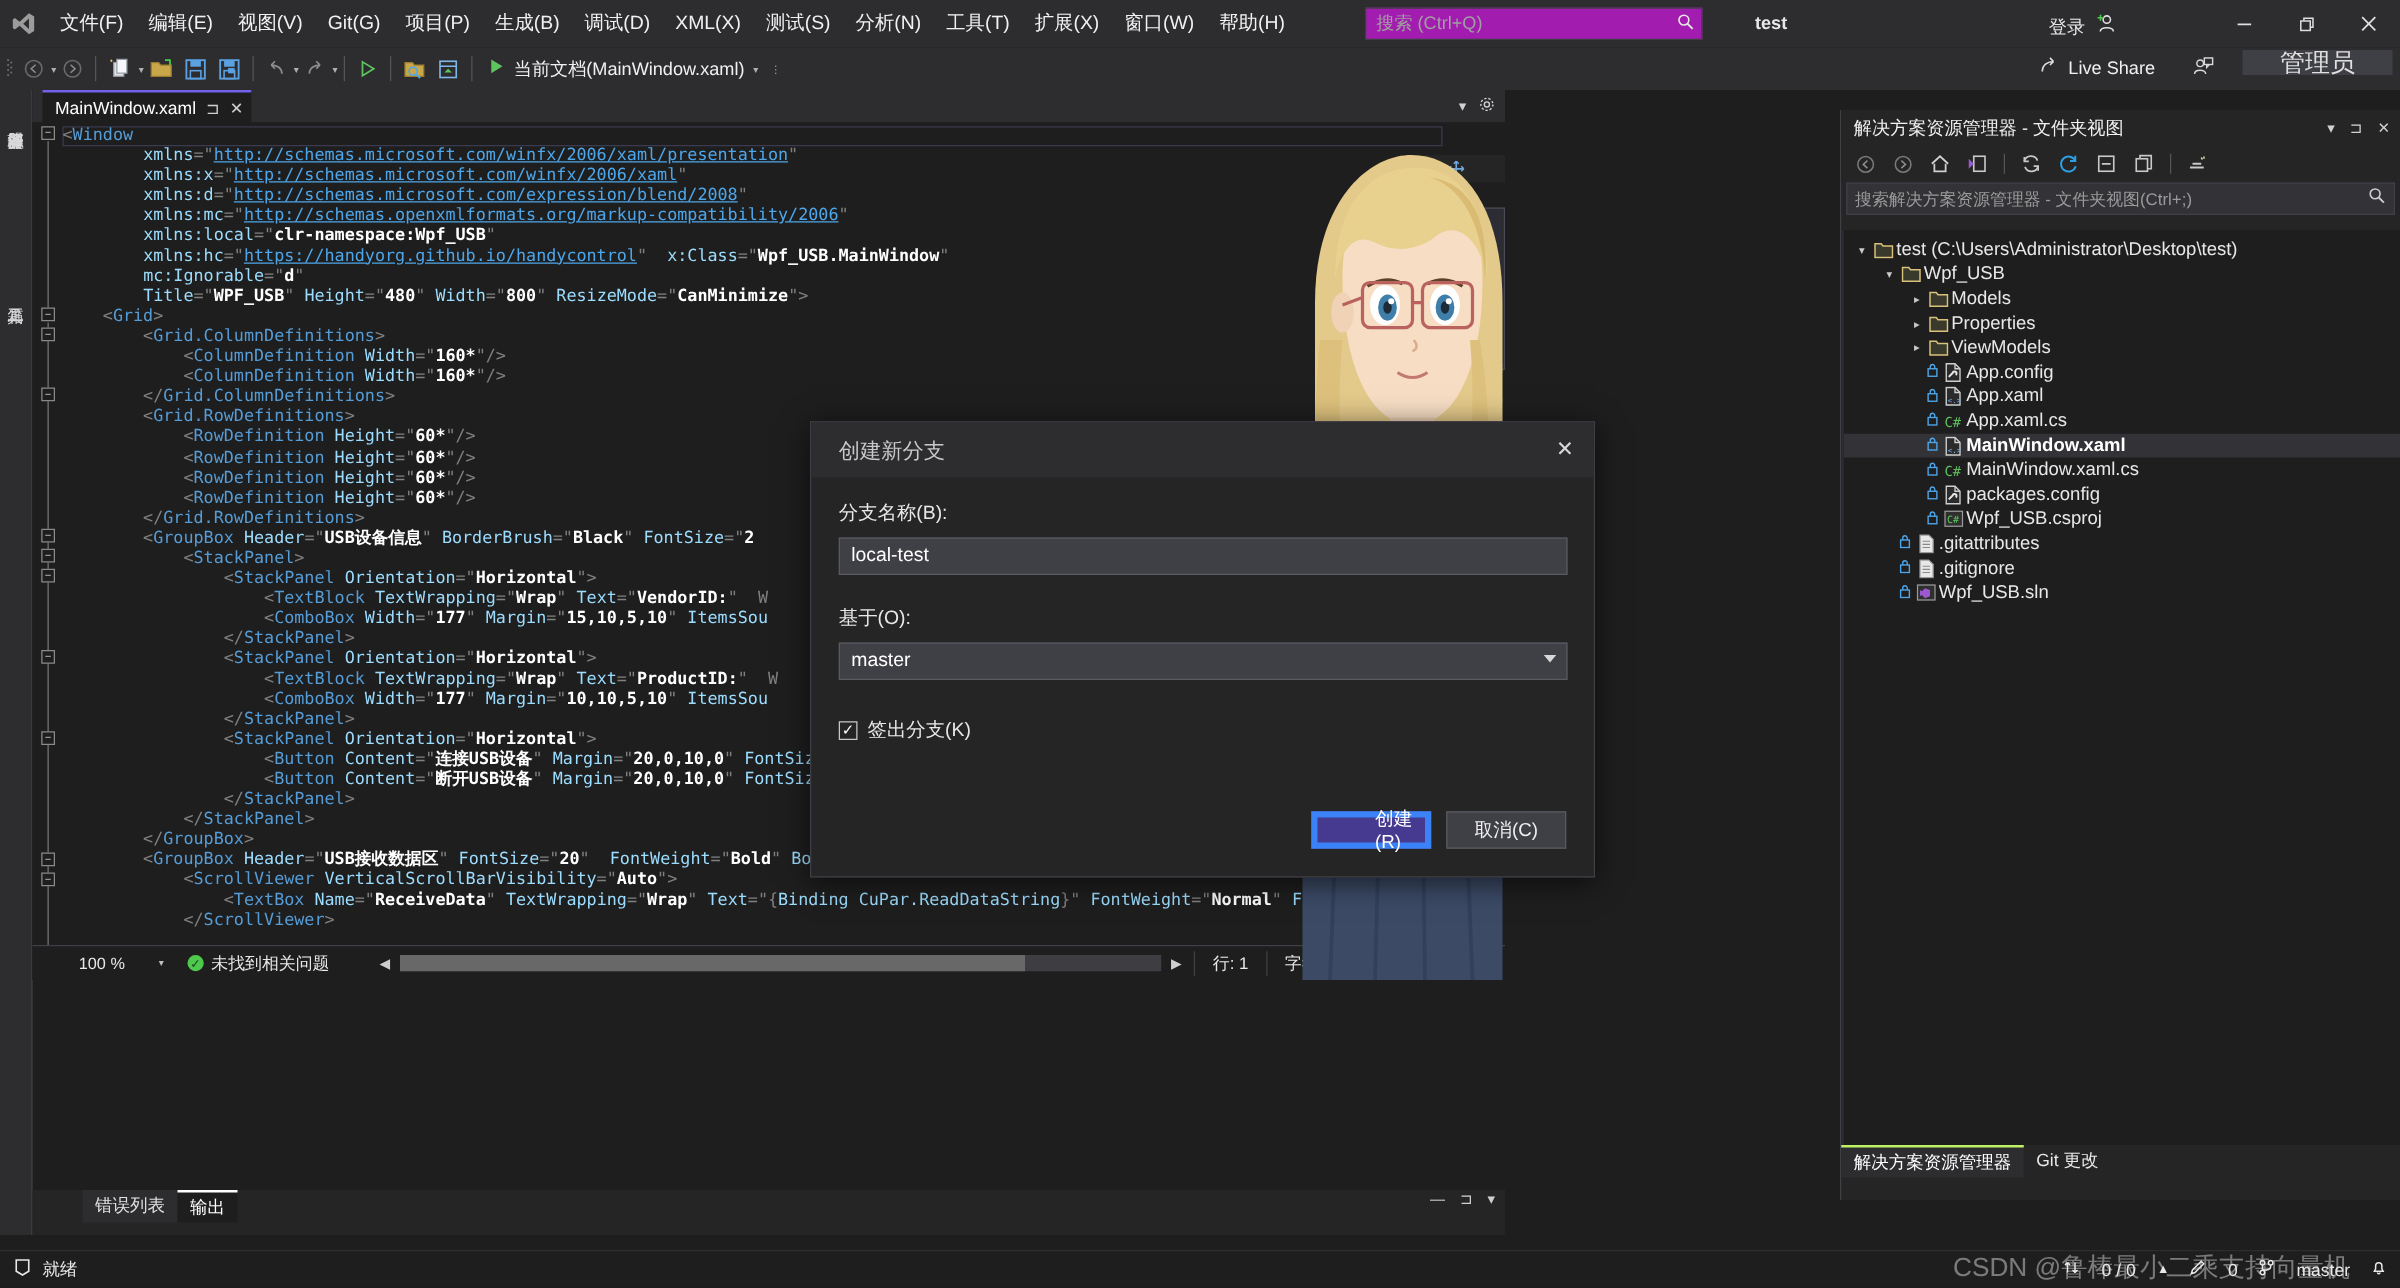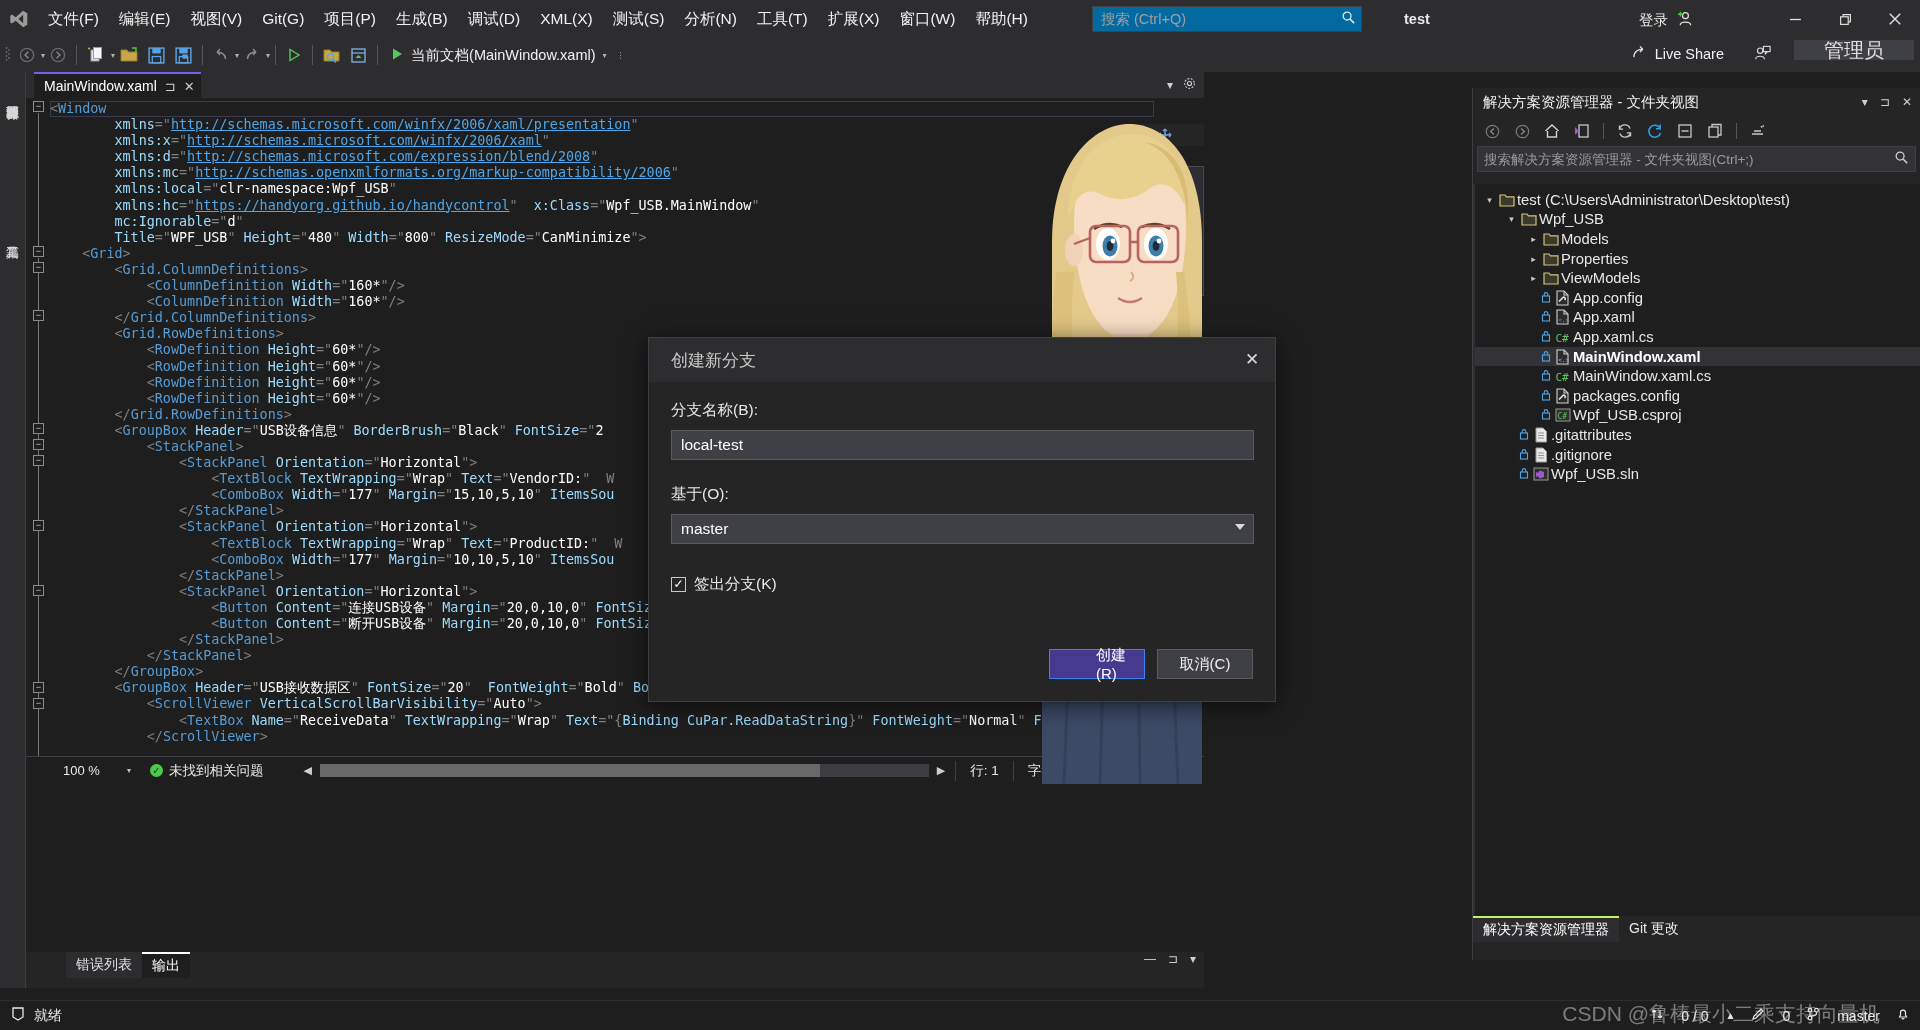--- a/index.html
+++ b/index.html
@@ -18,21 +18,21 @@
     background: #2d2d30; display: flex; align-items: center;
   }
   .vs-logo { width: 38px; height: 38px; display: flex; align-items: center; justify-content: center; }
   .menu-list { display: flex; align-items: center; height: 38px; }
   .menu-item {
     padding: 0 10px; height: 38px; line-height: 38px; font-size: 15.5px; color: #f1f1f1;
     white-space: nowrap; cursor: default;
   }
   .search-box {
     position: absolute; left: 1092px; top: 6px; width: 270px; height: 26px;
-    background: #0369a1; border: 1px solid #3f3f46; display: flex; align-items: center;
+    background: #a21caf; border: 1px solid #3f3f46; display: flex; align-items: center;
   }
   .search-box input {
     flex: 1; background: transparent; border: 0; outline: 0;
     color: #c4c4c4; font-size: 14.5px; font-family: "Liberation Sans", sans-serif; padding-left: 8px;
   }
   .search-box input::placeholder { color: #a0a0a0; }
   .search-ico { width: 26px; text-align: center; color: #e6e6e6; font-size: 15px; }
   .sln-name {
     position: absolute; left: 1404px; top: 11px; font-size: 14.5px; color: #e8e8e8; font-weight: bold;
   }
@@ -102,21 +102,21 @@
   .foldline { position: absolute; left: 12px; width: 1px; background: #777; }
   .code {
     position: absolute; left: 24px; top: 0; right: 0; bottom: 0;
     font-family: "DejaVu Sans Mono", "Liberation Mono", monospace;
     font-size: 13.4px; line-height: 16.1px; white-space: pre;
     padding-top: 3px;
   }
   .cl { height: 16.1px; }
   .k  { color: #569cd6; }          
   .at { color: #9cdcfe; }          
-  .vl { color: #ffffff; }          
+  .vl { color: #ffffff; font-weight: bold; }          
   .pn { color: #808080; }          
   .lk { color: #4ea6ea; text-decoration: underline; }
   .curline { position: absolute; left: 24px; top: 3px; right: 50px; height: 16px; border: 1px solid #3a3a50; }
 
   .hscroll-strip {
     position: absolute; left: 0; right: 0; bottom: 0; height: 28px; background: #1e1e1e;
     display: flex; align-items: center; border-top: 1px solid #3f3f46;
   }
   .zoomsel {
     width: 78px; height: 20px; margin-left: 32px; background: #1e1e1e; color: #e8e8e8;
@@ -172,21 +172,21 @@
     color: #ffffff; font-size: 15.5px; display: flex; align-items: center; padding-left: 9px;
   }
   .dlg-combo .arrow { position: absolute; right: 8px; top: 9px; width: 0; height: 0;
     border-left: 5px solid transparent; border-right: 5px solid transparent; border-top: 6px solid #d8d8d8; }
   .dlg-check { display: flex; align-items: center; gap: 8px; margin-top: 30px; }
   .cbx { width: 15px; height: 15px; border: 1px solid #c8c8c8; background: #252526; color: #ffffff;
          font-size: 12px; line-height: 13px; text-align: center; }
   .dlg-check .lbl { font-size: 15.5px; color: #e8e8e8; }
   .dlg-btns { position: absolute; right: 22px; bottom: 22px; display: flex; gap: 12px; }
   .btn-primary {
-    width: 96px; height: 30px; background: #453a8f; border: 1px solid #3b82f6; color: #ffffff;
+    width: 96px; height: 30px; background: #453a8f; border: 5px solid #3b82f6; color: #ffffff;
     font-size: 15px; display: flex; align-items: center; justify-content: center;
     font-family: "Liberation Sans", sans-serif;
     padding-left: 46px;
   }
   .btn-secondary {
     width: 96px; height: 30px; background: #3f3f46; border: 1px solid #5a5a60; color: #f0f0f0;
     font-size: 15px; display: flex; align-items: center; justify-content: center;
     font-family: "Liberation Sans", sans-serif;
   }
 

